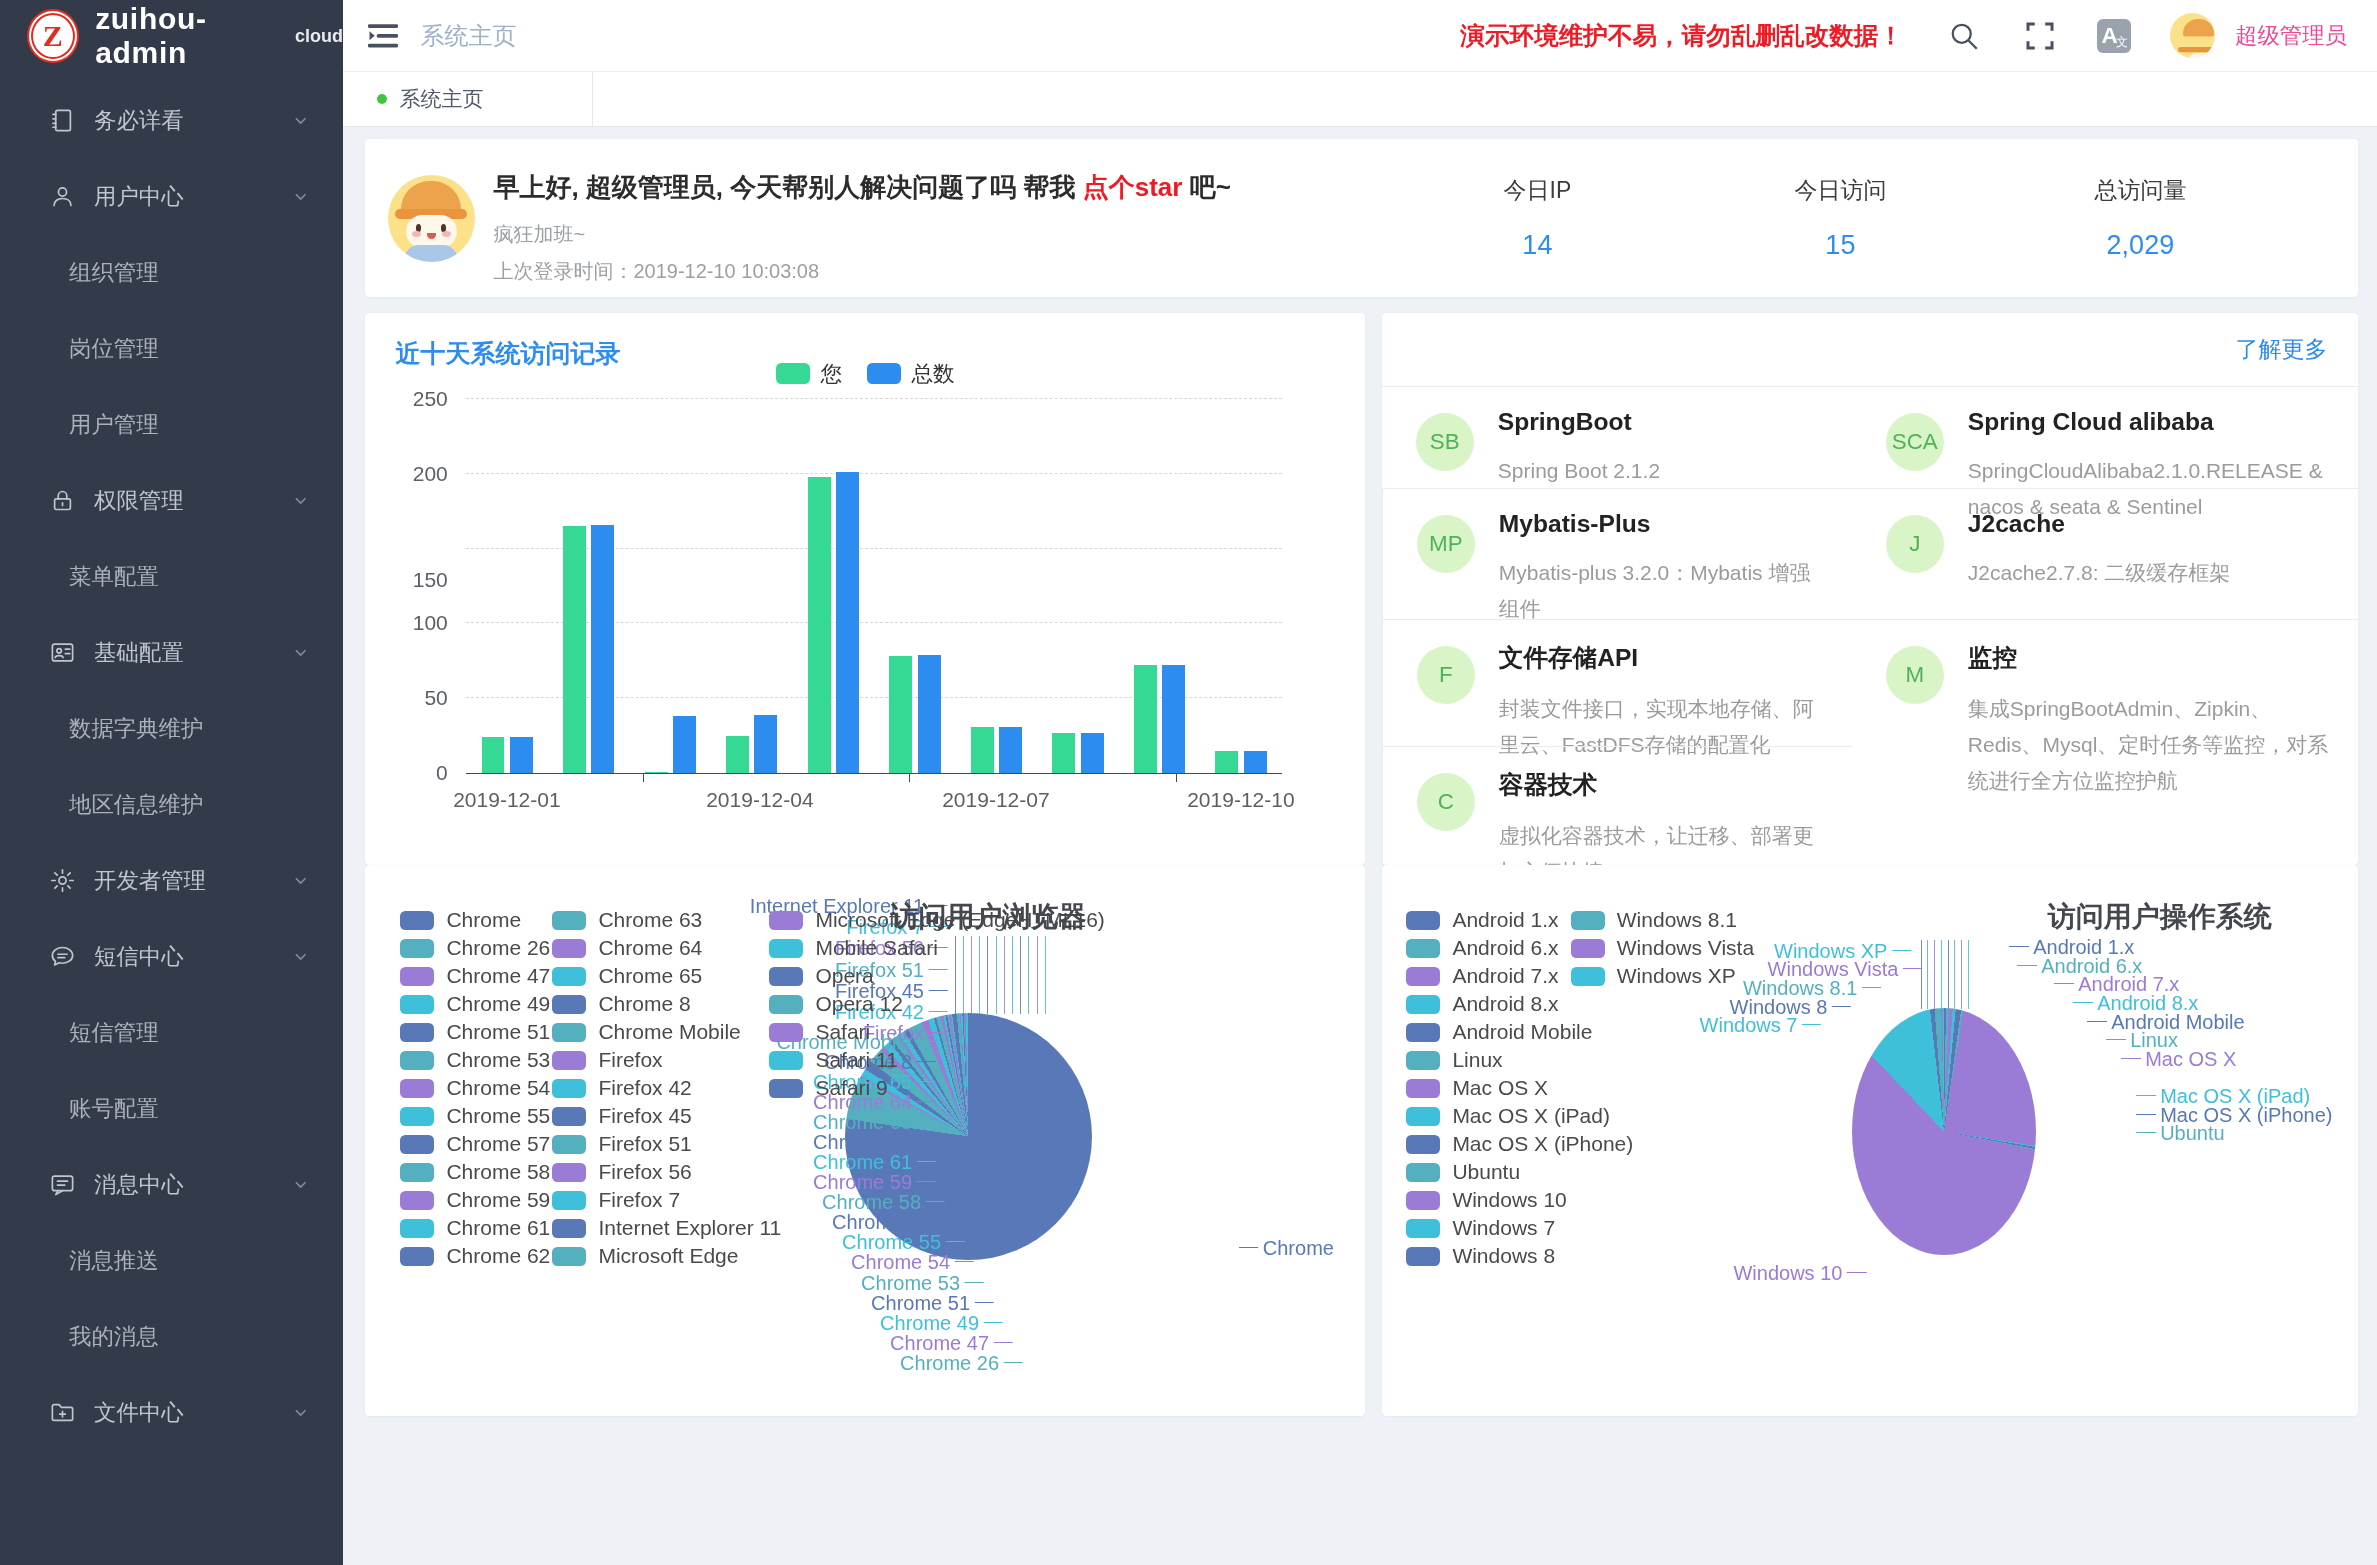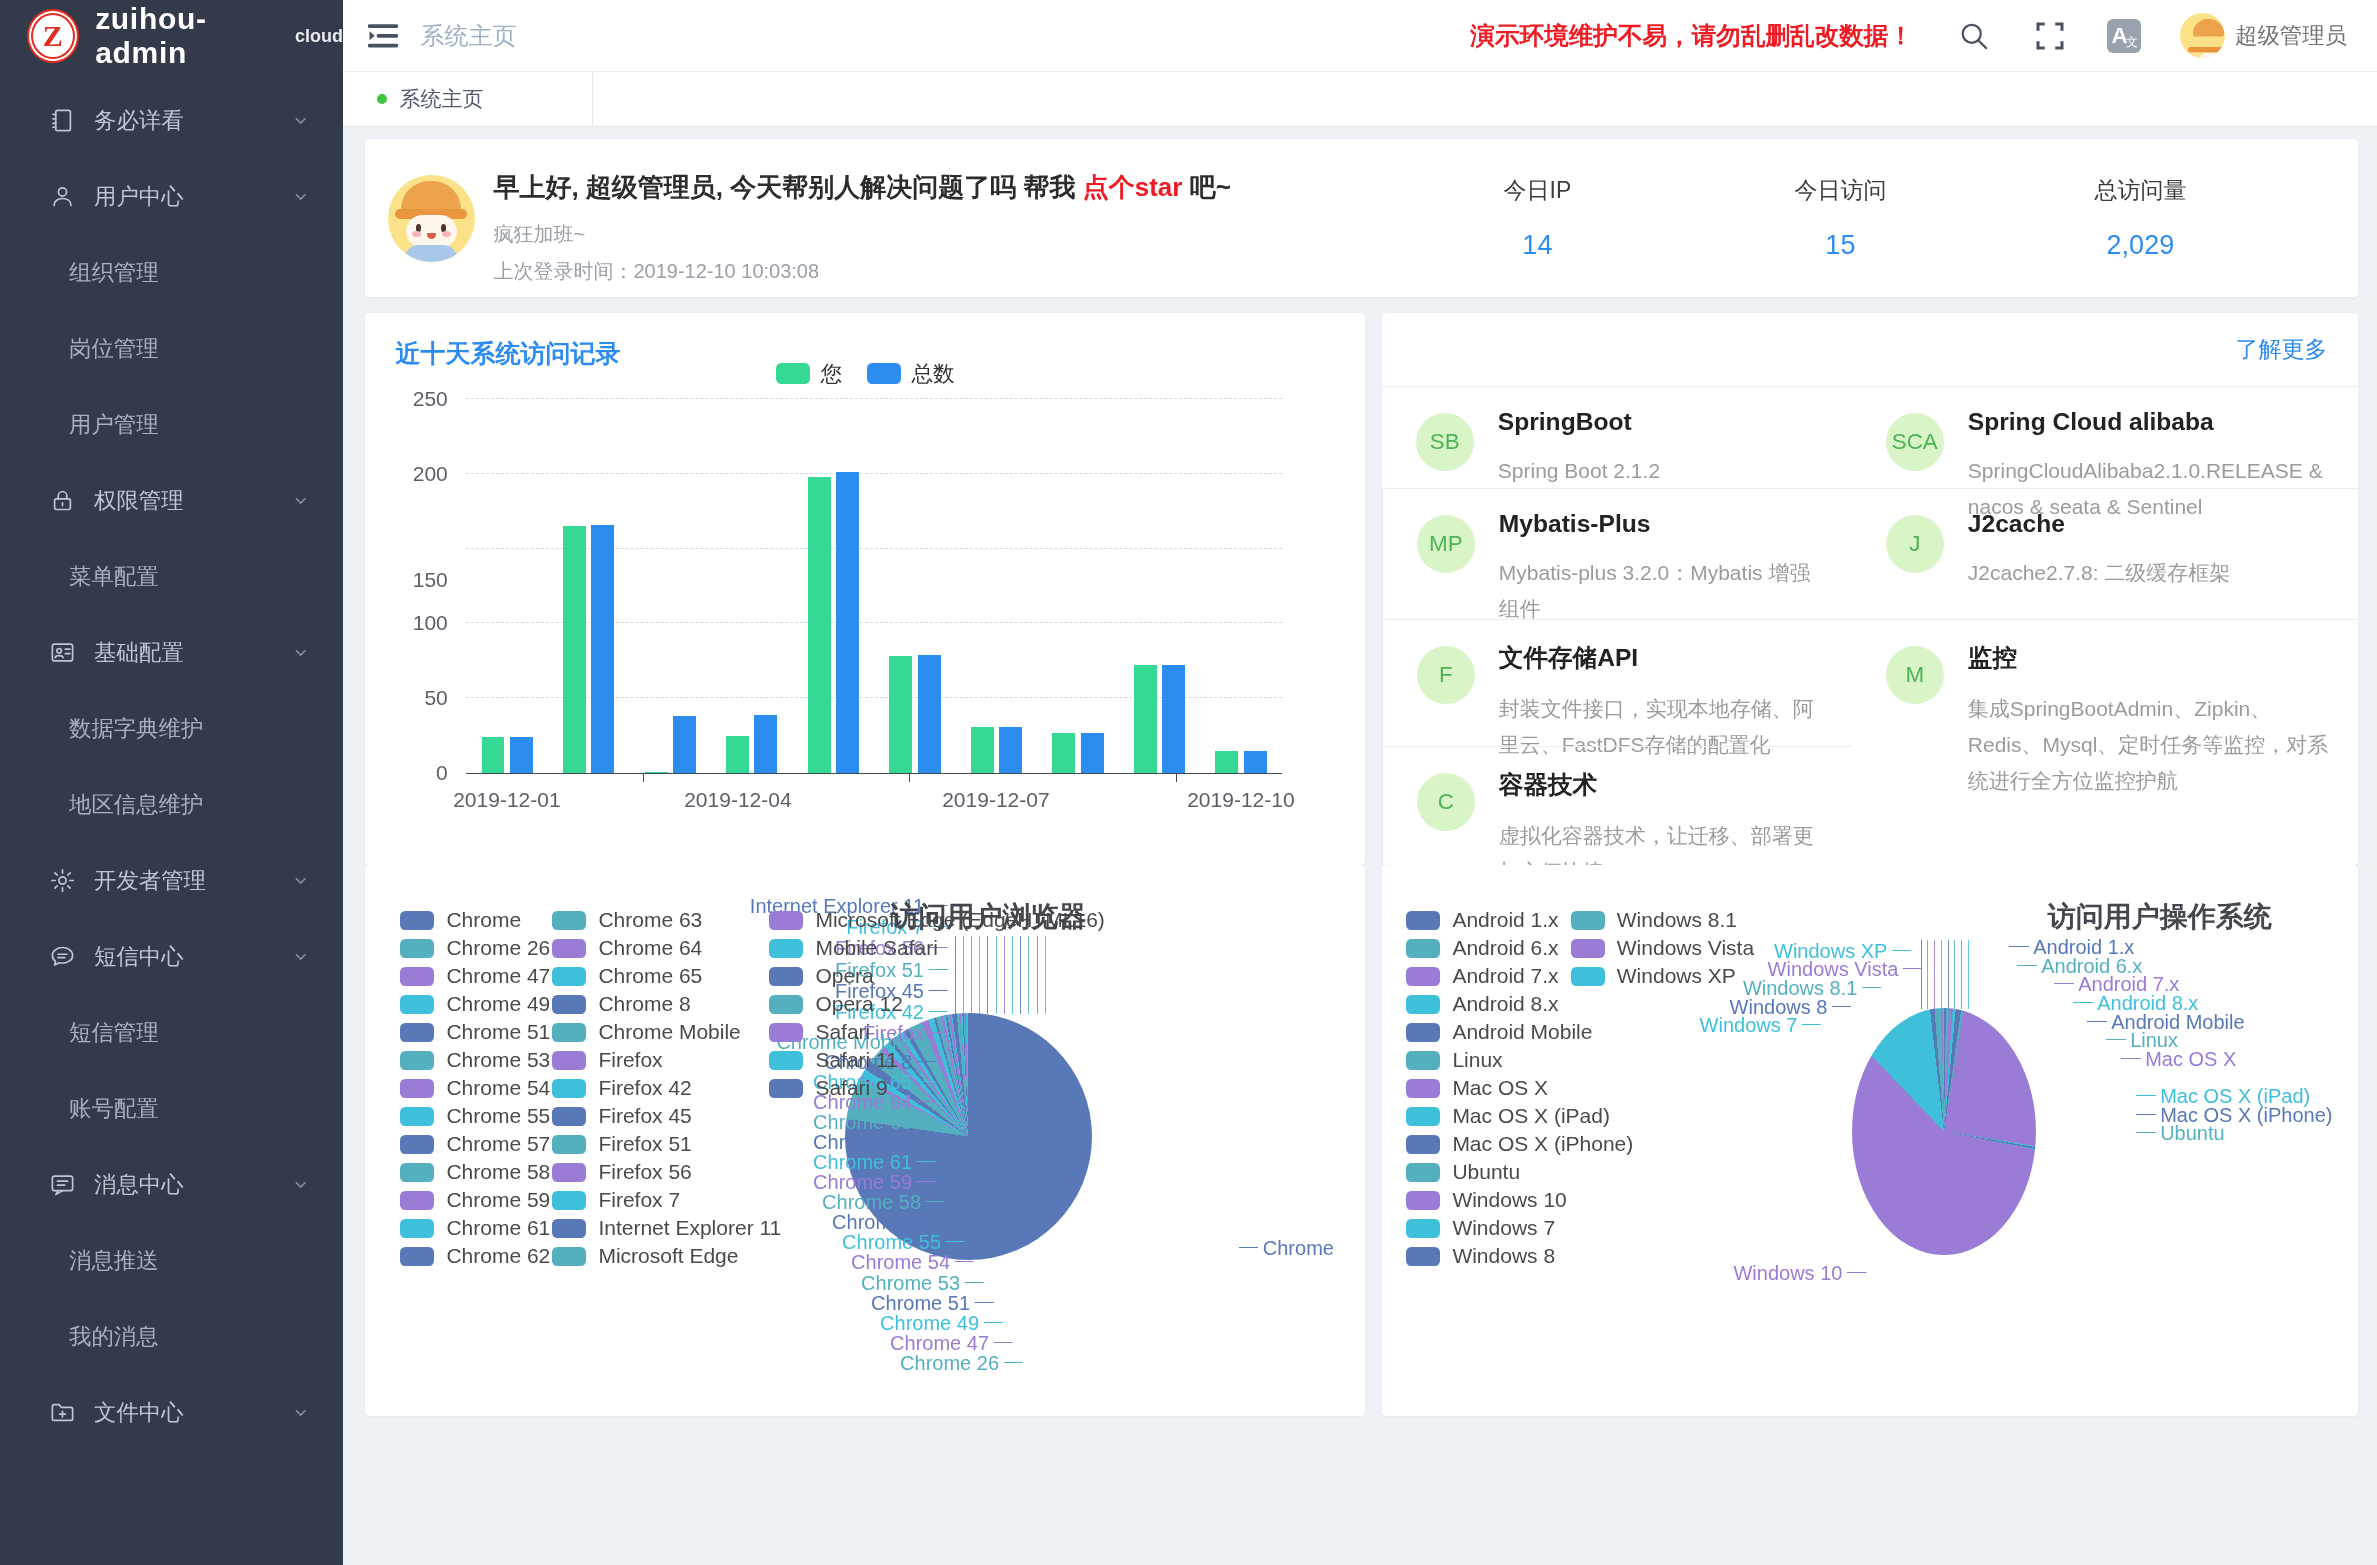--- a/index.html
+++ b/index.html
@@ -29,21 +29,21 @@
   .hamburger { width:30px; height:25px; margin-left:25px; cursor:pointer; }
   .breadcrumb { color:#9fb0c9; font-size:24px; margin-left:22.4px; }
   .warning { margin-left:auto; color:#ee1b24; font-size:24.6px; font-weight:bold; }
   .top-ic { width:30px; height:30px; margin-left:46px; cursor:pointer; color:#495060; }
   .top-ic svg { width:100%; height:100%; }
   .translate-badge { width:34px; height:34px; background:#9aa3ad; border-radius:6px; margin-left:42px;
     color:#fff; display:flex; align-items:flex-start; justify-content:center; cursor:pointer; position:relative; }
   .translate-badge .ta { font-size:22.4px; font-weight:bold; line-height:33px; margin-right:9px;}
   .translate-badge .tw { position:absolute; right:3px; bottom:1.5px; font-size:12px; }
   .user-wrap { display:flex; align-items:center; margin-left:39px; margin-right:30px; cursor:pointer; }
-  .username { font-size:22.4px; color:#737373; margin-left:10px;text-align:center; }
+  .username { font-size:22.4px; color:#ec4899; margin-left:20px;text-align:center; }
 
   .tabbar { height:55px; background:#fff; border-bottom:0.7px solid #e4e7ea; box-shadow:0 1.5px 4.5px rgba(0,0,0,.05); display:flex; }
   .tab { width:250px; display:flex; align-items:center; padding-left:34px; border-right:0.7px solid #e8e8e8; cursor:pointer; }
   .tab-dot { width:10.4px; height:10.4px; border-radius:50%; background:#3ec643; margin-right:12px; }
   .tab-label { font-size:21px; color:#515a6e; }
 
   .content { flex:1; padding:12px 19.4px 0 22.4px; background:#eef1f5; overflow:hidden; }
   .card { background:#fff; border-radius:4.5px; position:relative; box-shadow:0 0.7px 3px rgba(0,0,0,.04); }
 
   
@@ -383,21 +383,21 @@
           </div>
         <div class="axisline"></div>
         <div id="bar-axis-extra"></div>
       <div class="ylab" style="top: 448px;">0</div>
           <div class="ylab" style="top: 373px;">50</div>
           <div class="ylab" style="top: 298px;">100</div>
           <div class="ylab" style="top: 223px; margin-top: 32px;">150</div>
           <div class="ylab" style="top: 149px;">200</div>
           <div class="ylab" style="top: 74px;">250</div>
           <div class="xlab" style="left: 52px;">2019-12-01</div>
-          <div class="xlab" style="left: 283px;">2019-12-04</div>
+          <div class="xlab" style="left: 305px;">2019-12-04</div>
           <div class="xlab" style="left: 541px;">2019-12-07</div>
           <div class="xlab" style="left: 786px;">2019-12-10</div>
           <div class="xtick" style="left: 278px;"></div>
           <div class="xtick" style="left: 544px;"></div>
           <div class="xtick" style="left: 811px;"></div>
         </section>
 
       <section class="card tech-card">
         <span class="more-link">了解更多</span>
         <div class="tech-grid" id="tech-grid">

